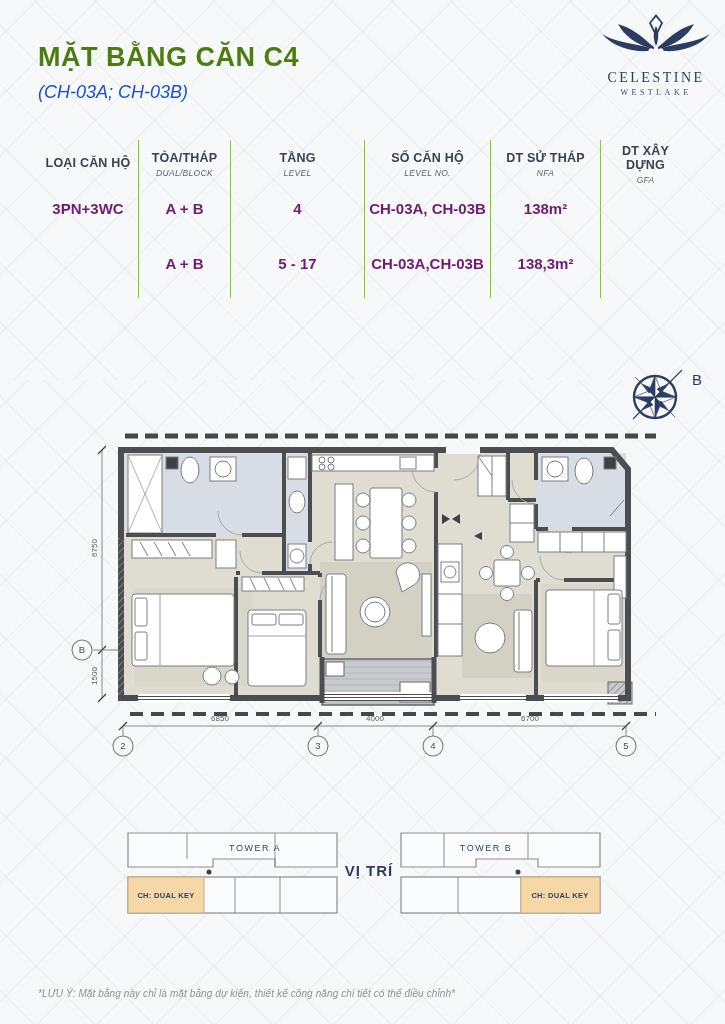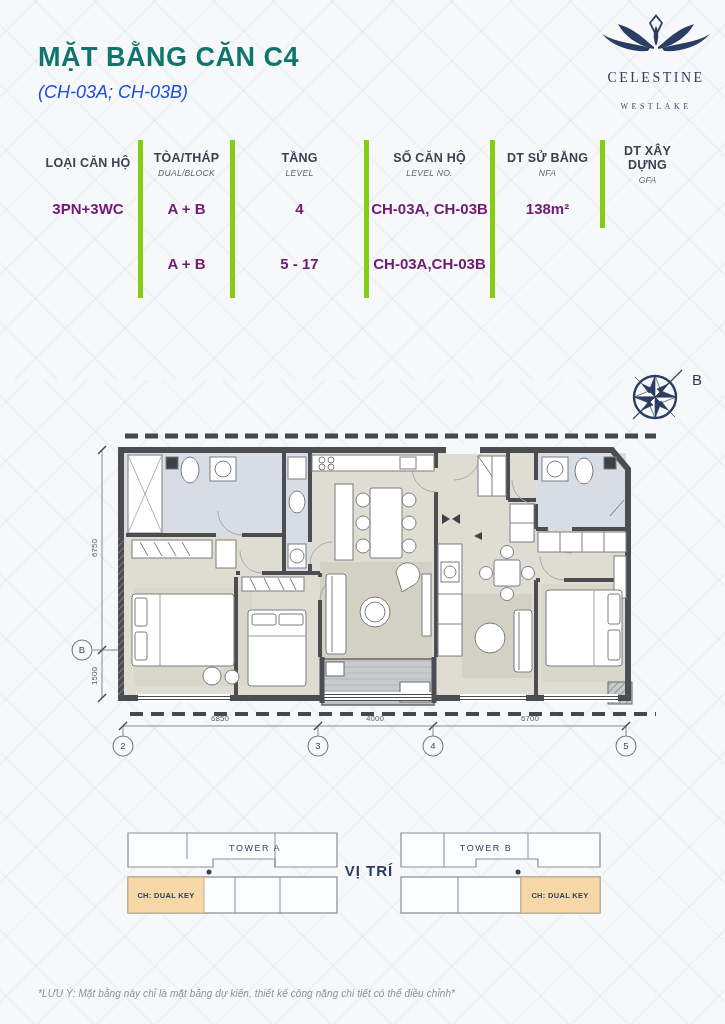--- a/index.html
+++ b/index.html
@@ -10,33 +10,33 @@
   }
   .page::before{
     content:"";position:absolute;inset:0;z-index:0;pointer-events:none;
     background-image:
       repeating-linear-gradient(45deg, transparent 0 40px, rgba(44,62,99,0.035) 40px 42px),
       repeating-linear-gradient(-45deg, transparent 0 40px, rgba(44,62,99,0.035) 40px 42px);
     background-position:0 380px;
   }
   .abs{position:absolute;}
   
-  .title{left:38px;top:42px;font-size:27px;font-weight:800;letter-spacing:.5px;color:#0f766e;}
+  .title{left:38px;top:42px;font-size:27px;font-weight:800;letter-spacing:.5px;color:#4d7c0f;}
   .subtitle{left:38px;top:82px;font-size:18px;font-style:italic;font-weight:500;color:#1d4ed8;}
   .logo{left:594px;top:12px;width:124px;text-align:center;color:#2c3d63;}
   .logo .brand{font-family:"Liberation Serif",serif;font-size:14px;letter-spacing:2.5px;margin-top:2px;}
-  .logo .sub{font-family:"Liberation Serif",serif;font-size:8px;letter-spacing:3.5px;margin-top:16px;color:#3c4d70;}
+  .logo .sub{font-family:"Liberation Serif",serif;font-size:8px;letter-spacing:3.5px;margin-top:2px;color:#3c4d70;}
   
   .spec-table{
     left:38px;top:140px;width:652px;display:grid;
     grid-template-columns:100px 92px 134px 126px 110px 90px;
     grid-template-rows:48px 40px 70px;
   }
   .spec-table .cell{display:flex;flex-direction:column;align-items:center;justify-content:center;text-align:center;}
-  .spec-table .cell.bl{border-left:5px solid #84cc16;}
+  .spec-table .cell.bl{border-left:1px solid #84cc16;}
   .th .vi{font-size:12.5px;font-weight:700;color:#3a4150;letter-spacing:.2px;}
   .th .en{font-size:8.5px;font-style:italic;color:#5c626c;margin-top:3px;letter-spacing:.3px;}
   .td{font-size:15px;font-weight:700;color:#701a75;}
   
   .compass{left:626px;top:364px;width:92px;height:66px;}
   
   .plan{left:70px;top:424px;width:600px;height:345px;}
   
   .towerA{left:125px;top:830px;width:215px;height:88px;}
   .towerB{left:398px;top:830px;width:205px;height:88px;}
@@ -85,39 +85,40 @@
     </div>
     <div class="cell th bl">
       <span class="vi">TẦNG</span>
       <span class="en">LEVEL</span>
     </div>
     <div class="cell th bl">
       <span class="vi">SỐ CĂN HỘ</span>
       <span class="en">LEVEL NO.</span>
     </div>
     <div class="cell th bl">
-      <span class="vi">DT SỬ BẰNG</span>
+      <span class="vi">DT SỬ THÁP</span>
       <span class="en">NFA</span>
     </div>
     <div class="cell th bl">
       <span class="vi">DT XÂY DỰNG</span>
       <span class="en">GFA</span>
     </div>
 
     <div class="cell td">3PN+3WC</div>
     <div class="cell td bl">A + B</div>
     <div class="cell td bl">4</div>
     <div class="cell td bl">CH-03A, CH-03B</div>
     <div class="cell td bl">138m²</div>
     <div class="cell td bl"></div>
 
     <div class="cell td"></div>
     <div class="cell td bl">A + B</div>
     <div class="cell td bl">5 - 17</div>
     <div class="cell td bl">CH-03A,CH-03B</div>
+    <div class="cell td bl">138,3m²</div>
     <div class="cell td bl"></div>
   </div>
 
   <svg class="abs compass" viewBox="0 0 92 66">
     <g stroke="#2c3d63" fill="none">
       <line x1="7" y1="55" x2="56" y2="6" stroke-width="1.1"></line>
       <line x1="9" y1="13" x2="49" y2="53" stroke-width="0.8"></line>
       <circle cx="29" cy="33" r="21" stroke-width="2.4"></circle>
     </g>
     <g stroke="#2c3d63" stroke-width="0.7">

